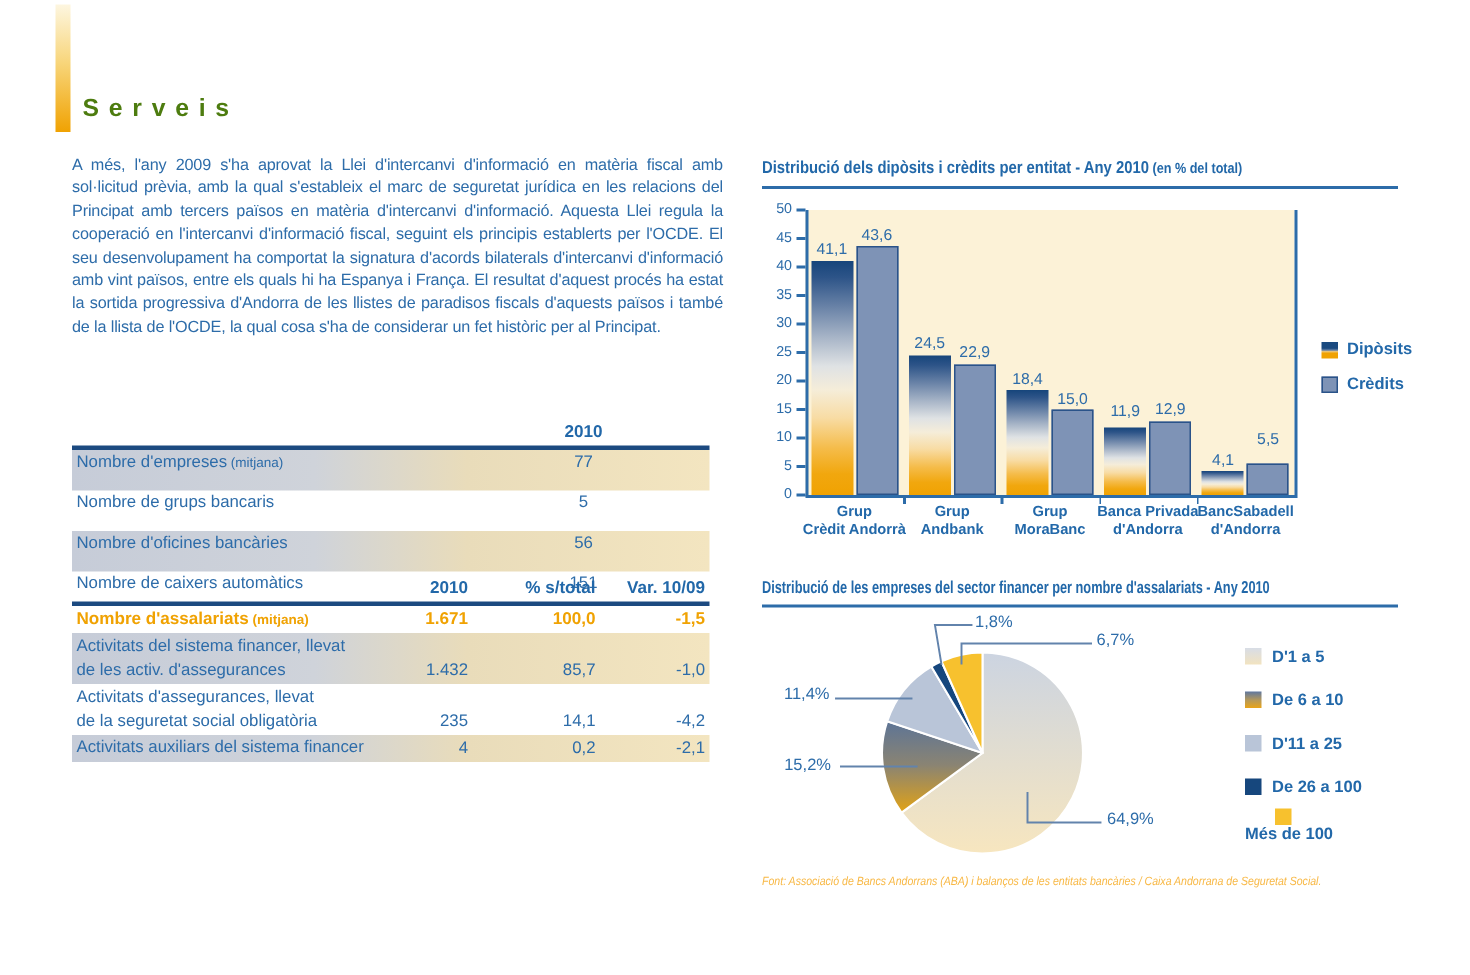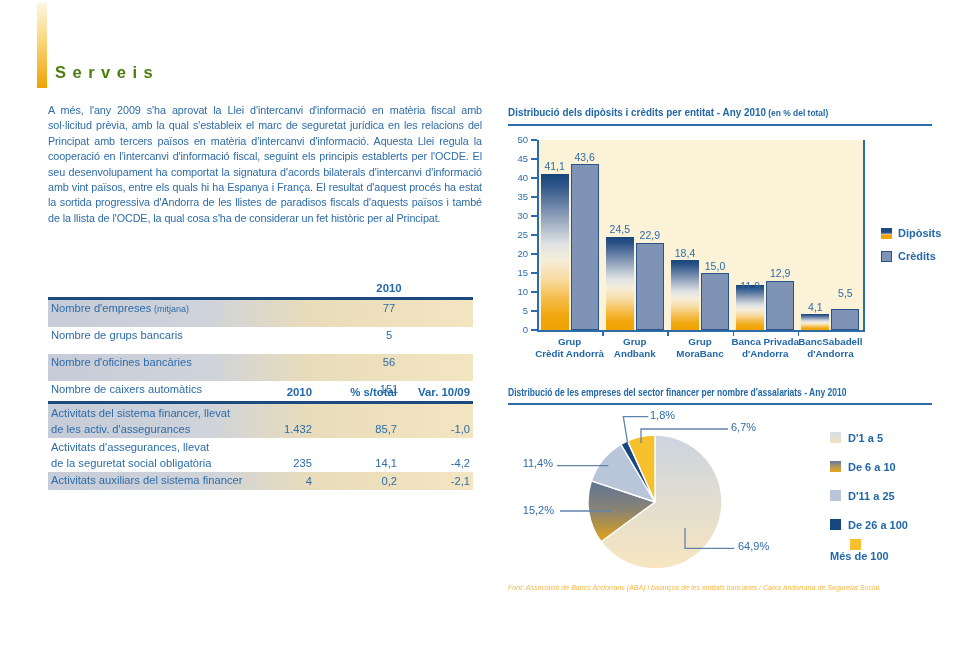--- a/index.html
+++ b/index.html
@@ -125,20 +125,26 @@
     </div>
   </div>
 
   <div class="tbl table2">
     <div class="t-headrow">
       <span class="t2-val v1 t-h">2010</span>
       <span class="t2-val v2 t-h">% s/total</span>
       <span class="t2-val v3 t-h">Var. 10/09</span>
     </div>
     <div class="rule2"></div>
+    <div class="t2-total">
+      <span class="t-label"><span>Nombre d'assalariats</span><span class="t-suffix"> (mitjana)</span></span>
+      <span class="t2-val v1">1.671</span>
+      <span class="t2-val v2">100,0</span>
+      <span class="t2-val v3">-1,5</span>
+    </div>
     <div class="t2-row t2-row2l shaded">
       <div class="lines"><span>Activitats del sistema financer, llevat</span><br><span>de les activ. d'assegurances</span></div>
       <span class="t2-val v1">1.432</span>
       <span class="t2-val v2">85,7</span>
       <span class="t2-val v3">-1,0</span>
     </div>
     <div class="t2-row t2-row2l">
       <div class="lines"><span>Activitats d'assegurances, llevat</span><br><span>de la seguretat social obligatòria</span></div>
       <span class="t2-val v1">235</span>
       <span class="t2-val v2">14,1</span>
@@ -208,21 +214,21 @@
       <div class="bc-cat" style="left: 80.8px;">Grup
 Andbank</div>
       <div class="bar bar-dip" style="left: 163px; top: 130.08px; height: 69.92px;"></div>
       <div class="bc-vlab" style="left: 157px; top: 116.58px;">18,4</div>
       <div class="bar bar-cred" style="left: 193px; top: 143px; height: 57px;"></div>
       <div class="bc-vlab" style="left: 187px; top: 129.5px;">15,0</div>
       <div class="bc-xtick" style="left: 159.4px;"></div>
       <div class="bc-cat" style="left: 146px;">Grup
 MoraBanc</div>
       <div class="bar bar-dip" style="left: 228.2px; top: 154.78px; height: 45.22px;"></div>
-      <div class="bc-vlab" style="left: 222.2px; top: 150px;">11,9</div>
+      <div class="bc-vlab" style="left: 222.2px; top: 138px;">11,9</div>
       <div class="bar bar-cred" style="left: 258.2px; top: 150.98px; height: 49.02px;"></div>
       <div class="bc-vlab" style="left: 252.2px; top: 137.48px;">12,9</div>
       <div class="bc-xtick" style="left: 224.6px;"></div>
       <div class="bc-cat" style="left: 211.2px;">Banca Privada
 d'Andorra</div>
       <div class="bar bar-dip" style="left: 293.4px; top: 184.42px; height: 15.58px;"></div>
       <div class="bc-vlab" style="left: 287.4px; top: 170.92px;">4,1</div>
       <div class="bar bar-cred" style="left: 323.4px; top: 179.1px; height: 20.9px;"></div>
       <div class="bc-vlab" style="left: 317.4px; top: 157px;">5,5</div>
       <div class="bc-xtick" style="left: 289.8px;"></div>

